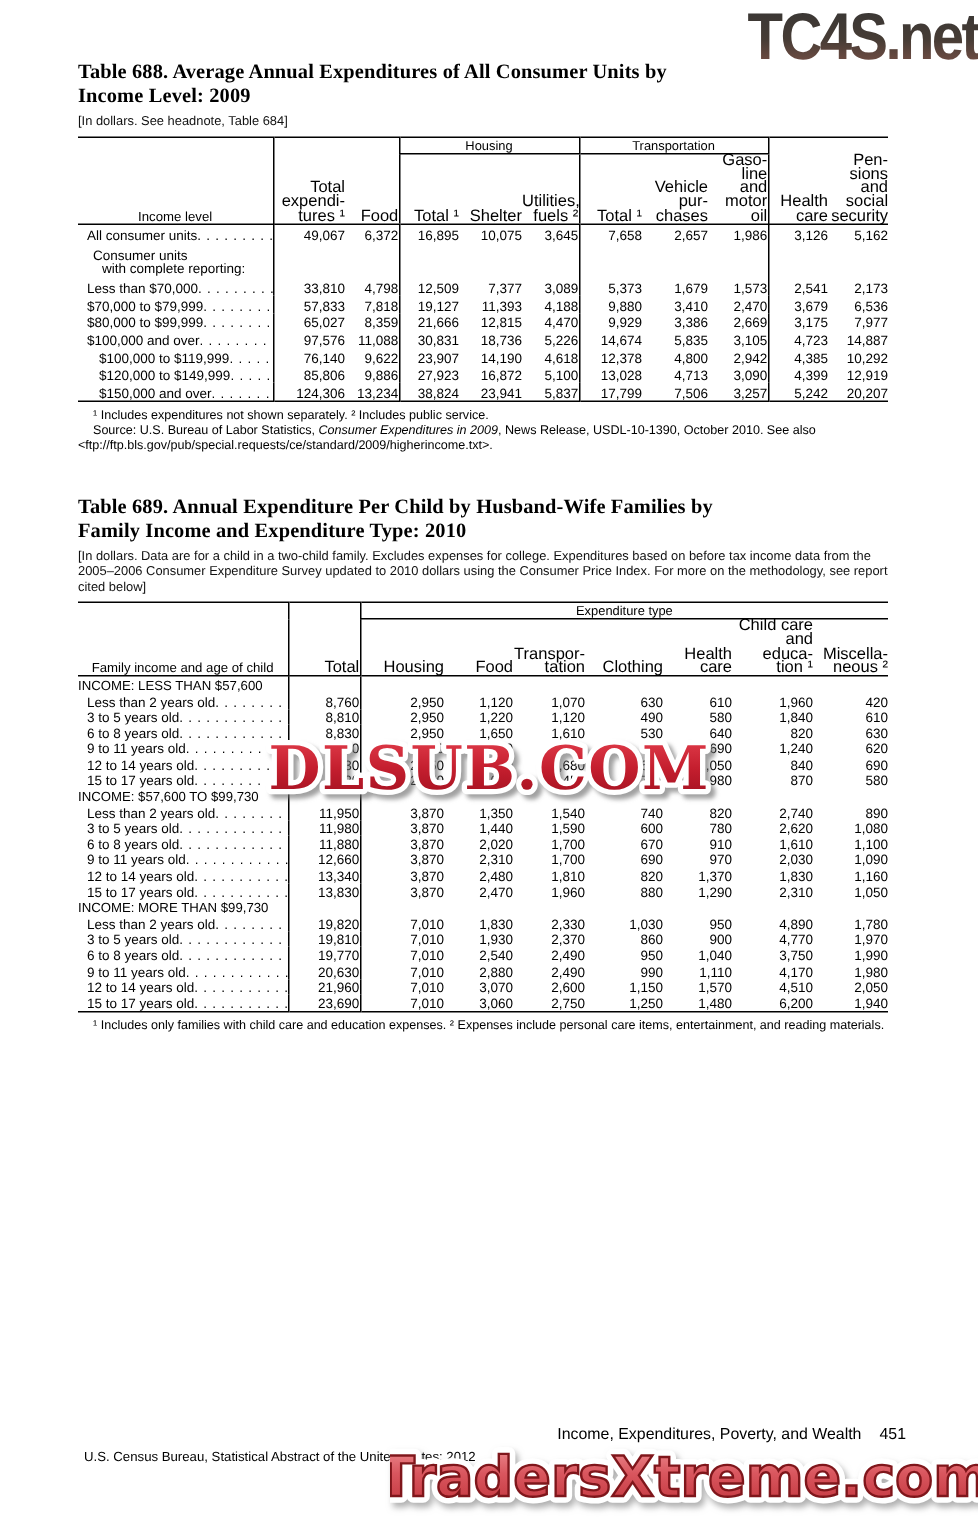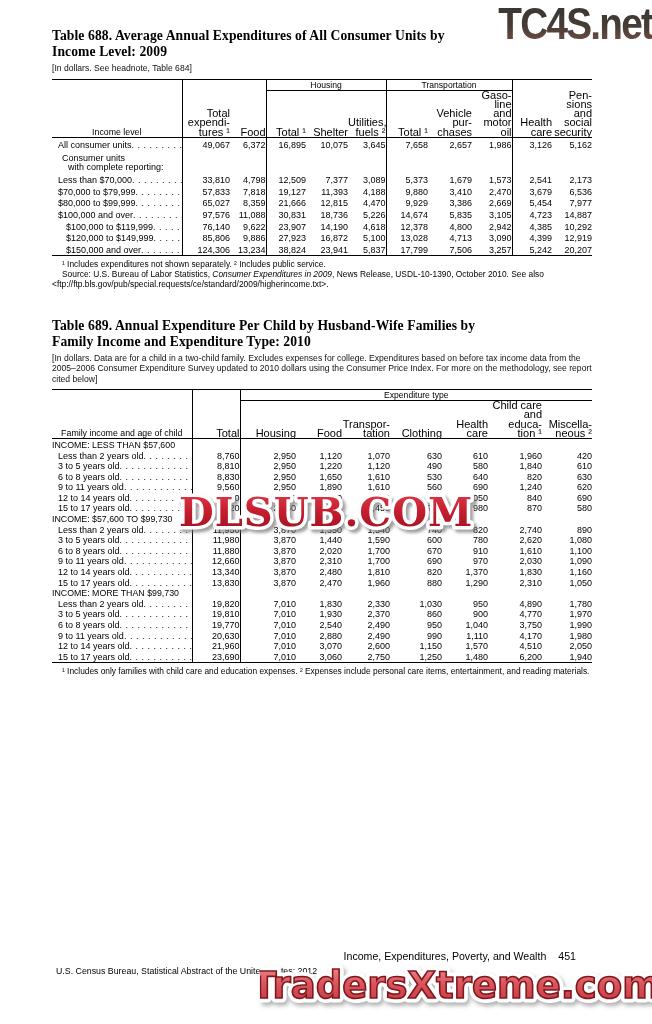--- a/index.html
+++ b/index.html
@@ -1,18 +1,18 @@
 <!DOCTYPE html>
 <html><head>
 <meta charset="utf-8">
 <style>
   html,body{margin:0;padding:0;background:#fff;}
   .page{position:relative;width:652px;height:1024px;background:#ffffff;overflow:hidden;
         font-family:"Liberation Sans",sans-serif;color:#000;}
-  .content{position:absolute;left:52px;top:28px;width:540px;}
+  .content{position:absolute;left:52px;top:40px;width:540px;}
 
   
   .tbl-title{font-family:"Liberation Serif",serif;font-weight:bold;font-size:13.6px;line-height:16px;letter-spacing:.1px;}
   .headnote{font-size:8.6px;line-height:10.5px;margin-top:3px;color:#111;}
 
   
   table.stat{border-collapse:collapse;table-layout:fixed;width:540px;margin-top:5px;
              font-size:9px;line-height:10px;}
   table.stat th,table.stat td{padding:0;margin:0;font-weight:normal;vertical-align:bottom;}
   .toprule{border-top:1.6px solid #000;}
@@ -36,21 +36,21 @@
   .ind-sub .stubflex{padding-left:14px;}
   td.sechead{text-align:left;font-size:8.8px;padding-top:4px;padding-bottom:1px;vertical-align:bottom;height:14px;}
   .botrule{border-bottom:1.2px solid #000;}
 
   
   .fn{font-size:8.4px;line-height:10.3px;margin-top:3px;}
   .fn p{margin:0;text-indent:10px;}
   .gap-689{margin-top:28px;}
 
   
-  .runhead{position:absolute;top:950px;right:76px;font-size:10.6px;color:#000;}
+  .runhead{position:absolute;top:950px;right:48px;font-size:10.6px;color:#000;}
   .runhead .pgnum{margin-left:12px;}
   .censusline{position:absolute;top:966px;left:56px;font-size:8.8px;color:#000;}
 
   
   .wm-top{position:absolute;top:0;right:-2px;}
   .wm-mid{position:absolute;top:484px;left:176px;filter:drop-shadow(3px 3px 1.5px rgba(110,110,110,.65));}
   .wm-bot{position:absolute;bottom:6px;right:-2px;filter:drop-shadow(2px 3px 2px rgba(110,110,110,.55));}
 </style>
 </head>
 <body>
@@ -206,21 +206,21 @@
               </div>
             </td>
             <td class="num">65,027</td>
             <td class="num">8,359</td>
             <td class="num vl">21,666</td>
             <td class="num">12,815</td>
             <td class="num">4,470</td>
             <td class="num vl">9,929</td>
             <td class="num">3,386</td>
             <td class="num">2,669</td>
-            <td class="num vl">5,454</td>
+            <td class="num vl">3,175</td>
             <td class="num">7,977</td>
           </tr>
           <tr>
             <td class="stub">
               <div class="stubflex">
                 <span class="lbl">$100,000 and over</span>
                 <span class="dots"></span>
               </div>
             </td>
             <td class="num">97,576</td>

